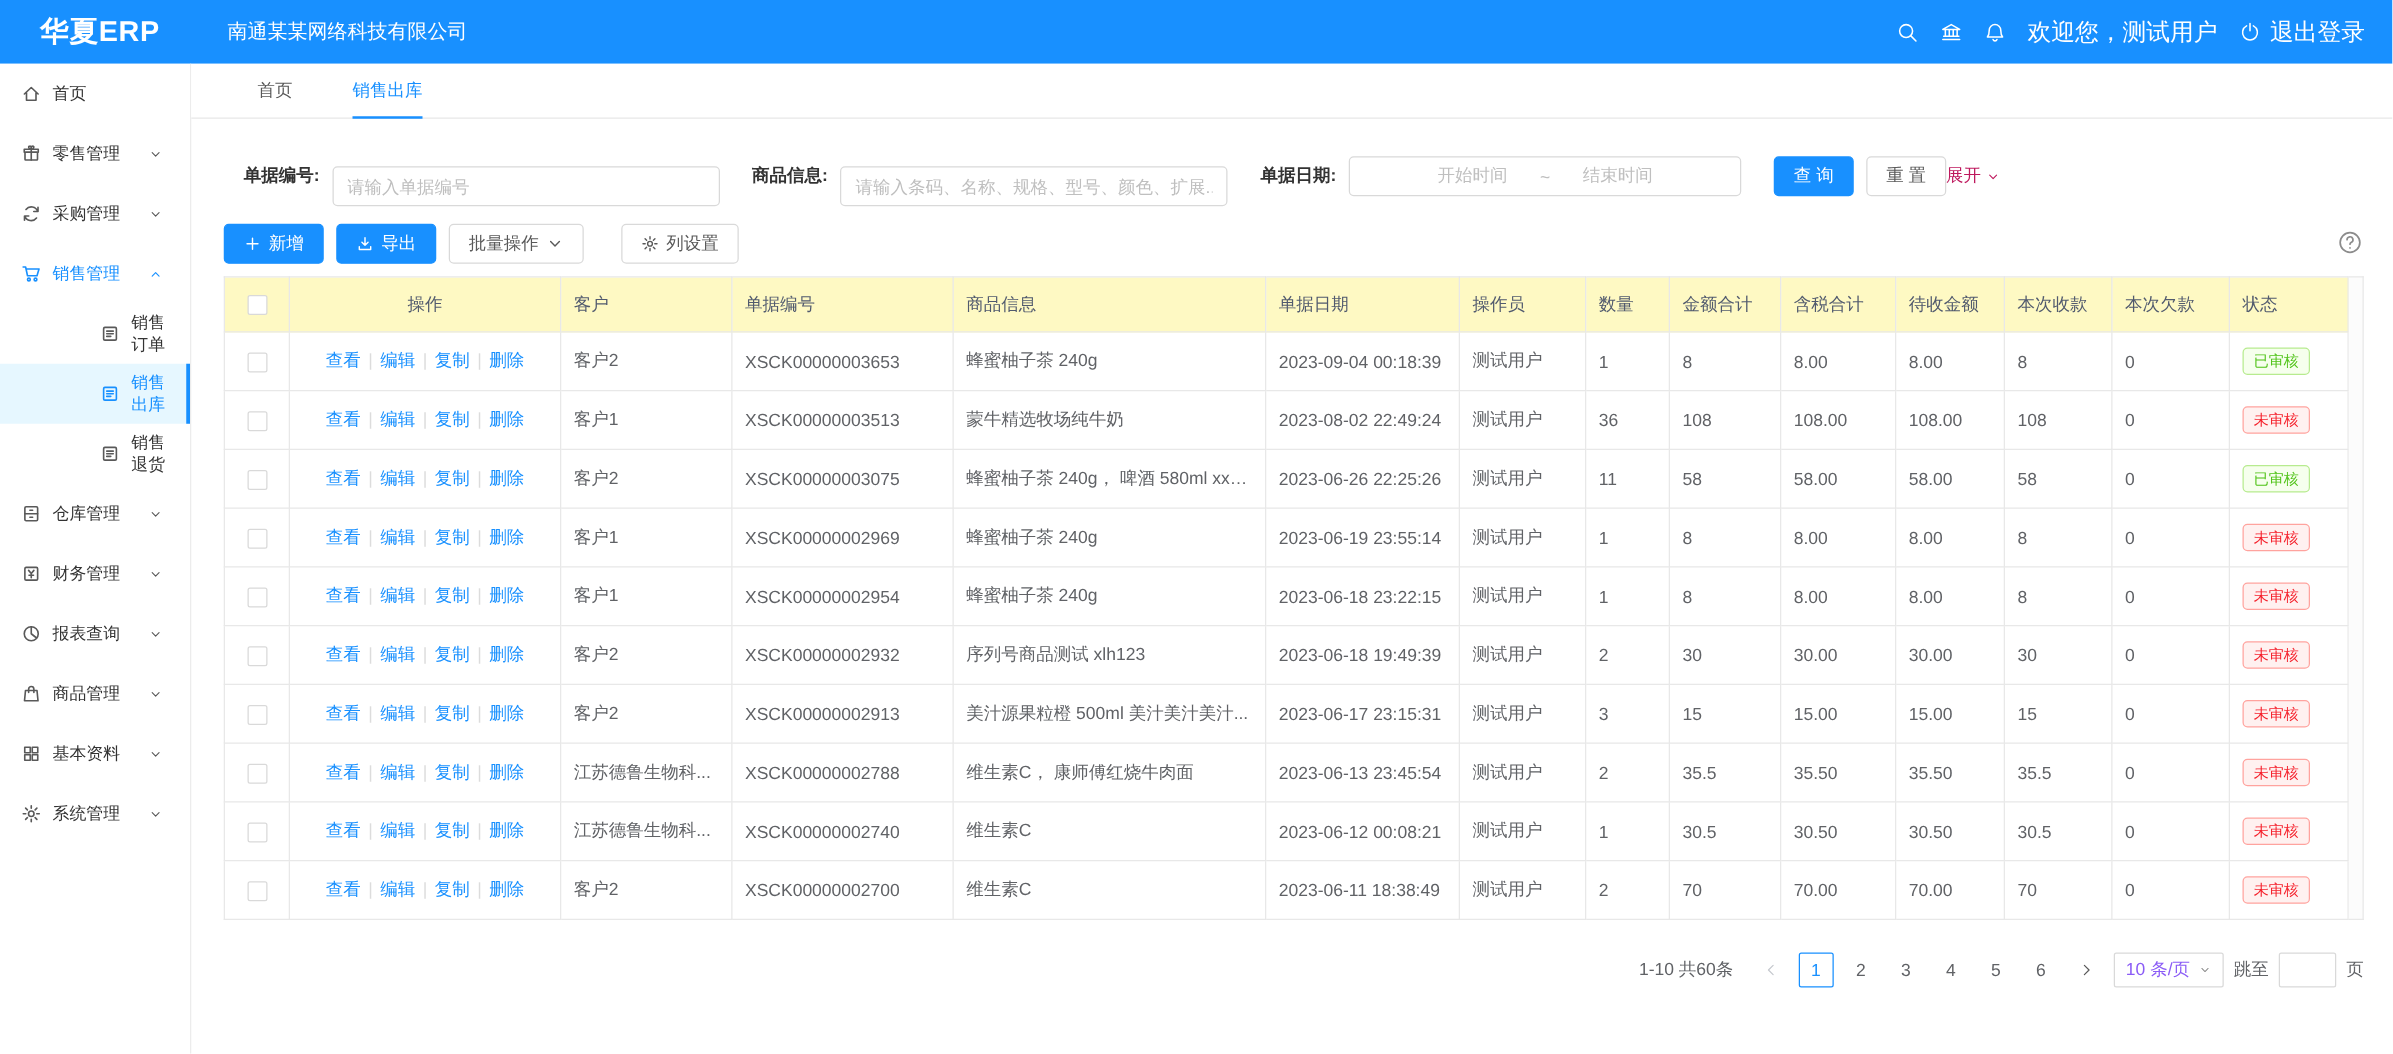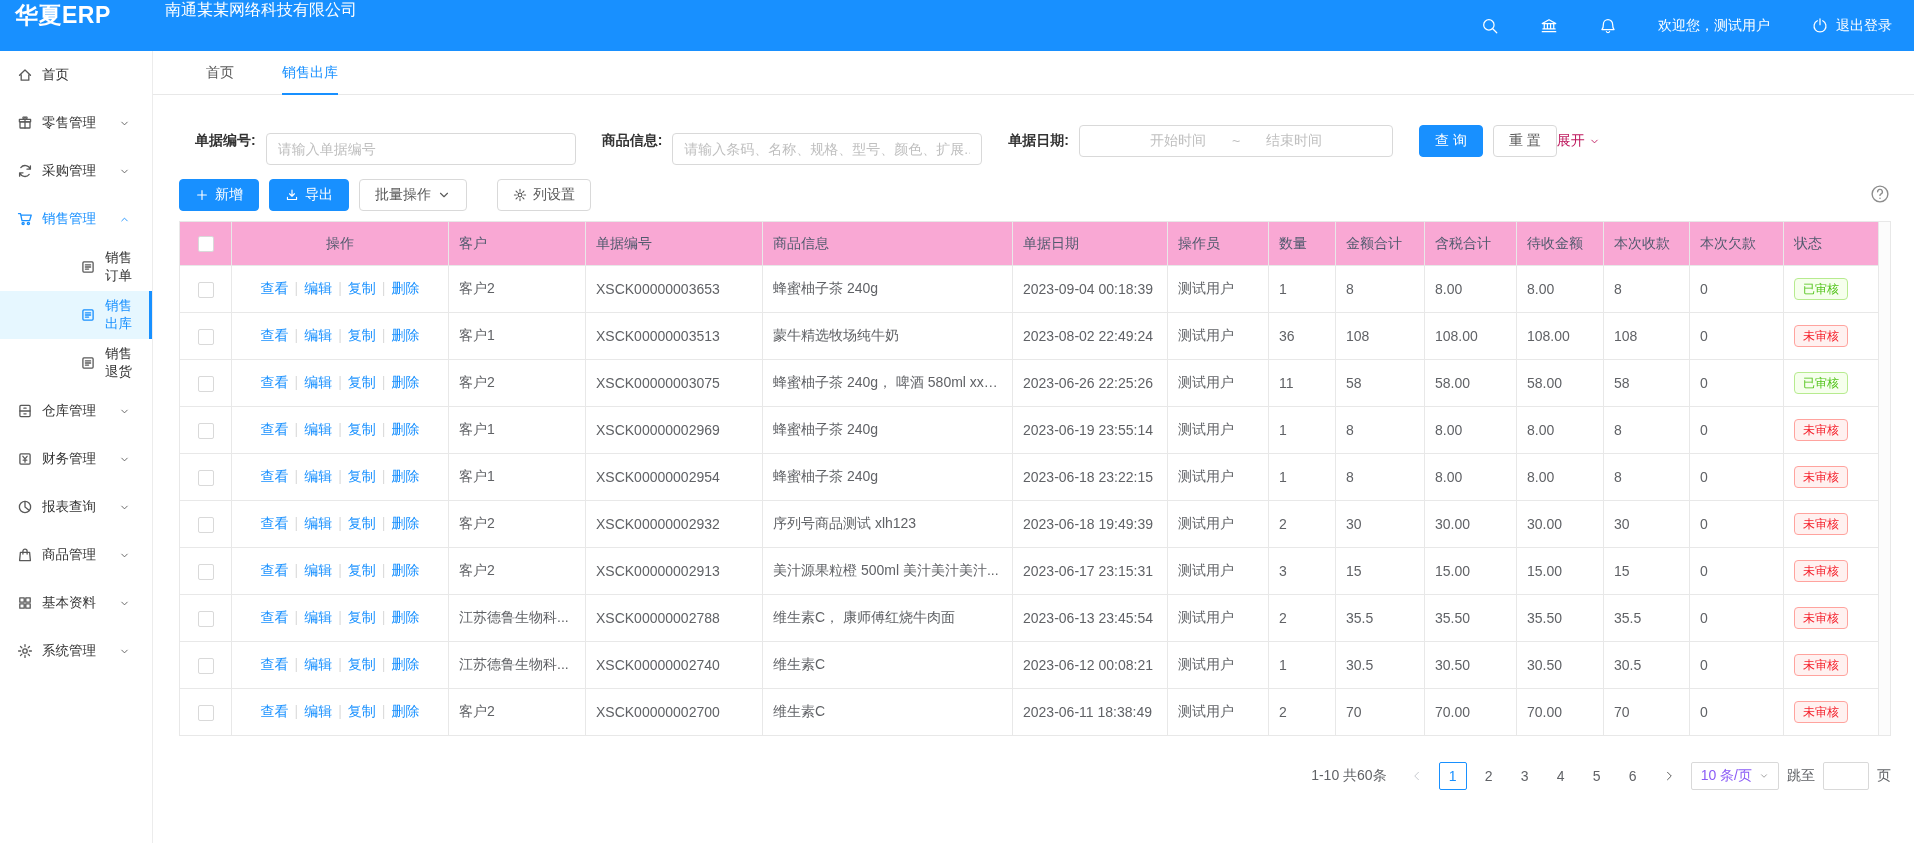--- a/index.html
+++ b/index.html
@@ -6,24 +6,24 @@
   html,body { margin:0; padding:0; }
   body {
     width:1914px; height:843px; overflow:hidden; background:#fff;
     font-family:"Liberation Sans","DejaVu Sans",sans-serif;
     color:#333; font-size:14px;
   }
   svg.icon { width:16px; height:16px; fill:none; stroke:currentColor; stroke-width:1.3; stroke-linecap:round; stroke-linejoin:round; flex:none; }
   svg.chev { width:11px; height:11px; }
 
   
-  .topbar { height:51px; background:#1890ff; display:flex; color:#fff; }
+  .topbar { height:51px; background:#1890ff; display:flex; align-items:center; color:#fff;padding-left:17px; }
   .logo { width:153px; flex:none; padding-left:15px; font-size:23px; font-weight:bold; letter-spacing:.5px; }
   .company { font-size:16px; margin-left:12px; }
-  .topbar-right { margin-left:auto; display:flex; align-items:center; gap:41px; padding-right:22px; font-size:14px; }
+  .topbar-right { margin-left:auto; display:flex; align-items:center; gap:17px; padding-right:22px; font-size:19px; }
   .topbar-right svg.icon { width:18px; height:18px; stroke-width:1.1; cursor:pointer; }
   .tb-link { display:flex; align-items:center; gap:7px; cursor:pointer; }
 
   
   .body-row { display:flex; height:792px; }
   .sidebar { width:153px; flex:none; border-right:1px solid #ececec; background:#fff; }
   .main { flex:1; min-width:0; }
 
   
   .side-item { height:48px; display:flex; align-items:center; padding:0 13px 0 17px; font-size:13.5px; color:#333; cursor:pointer; }
@@ -57,21 +57,21 @@
   .expand-link { color:#be185d; display:inline-flex; align-items:center; gap:4px; cursor:pointer; }
 
   .toolbar { margin-top:14px; display:flex; align-items:center; gap:10px; }
   .toolbar .cols-btn { margin-left:20px; }
   .help-icon { margin-left:auto; color:#8c8c8c; cursor:pointer; }
   .help-icon svg.icon { width:20px; height:20px; stroke-width:1.1; }
 
   
   .table-wrap { margin-top:10px; position:relative; width:1712px; }
   table.grid { border-collapse:collapse; table-layout:fixed; width:1700px; }
-  .grid th { height:44px; background:#f9a8d4; font-weight:400; color:#515a6e; text-align:left; padding:0 10px; border:1px solid #e8e8e8; font-size:14px; }
+  .grid th { height:44px; background:#fef9c3; font-weight:400; color:#515a6e; text-align:left; padding:0 10px; border:1px solid #e8e8e8; font-size:14px; }
   .grid th.t-center, .grid td.t-center { text-align:center; }
   .grid td { height:47px; padding:0 10px; border:1px solid #e8e8e8; color:#606266; font-size:14px; background:#fff; overflow:hidden; white-space:nowrap; text-overflow:ellipsis; }
   .cb { width:16px; height:16px; border:1px solid #d9d9d9; border-radius:2px; background:#fff; display:inline-block; vertical-align:middle; cursor:pointer; }
   .action-link { color:#1890ff; cursor:pointer; text-decoration:none; }
   .sep { color:#dcdcdc; margin:0 6px; }
   .badge { display:inline-block; padding:2px 8px; font-size:12px; border-radius:4px; border:1px solid; line-height:16px; }
   .badge.approved { color:#52c41a; border-color:#b7eb8f; background:#f6ffed; }
   .badge.pending  { color:#f5222d; border-color:#ffa39e; background:#fff1f0; }
   .gutter { position:absolute; top:0; right:0; bottom:0; width:12px; background:#fcfcfc; border:1px solid #e8e8e8; border-left:none; }
 

